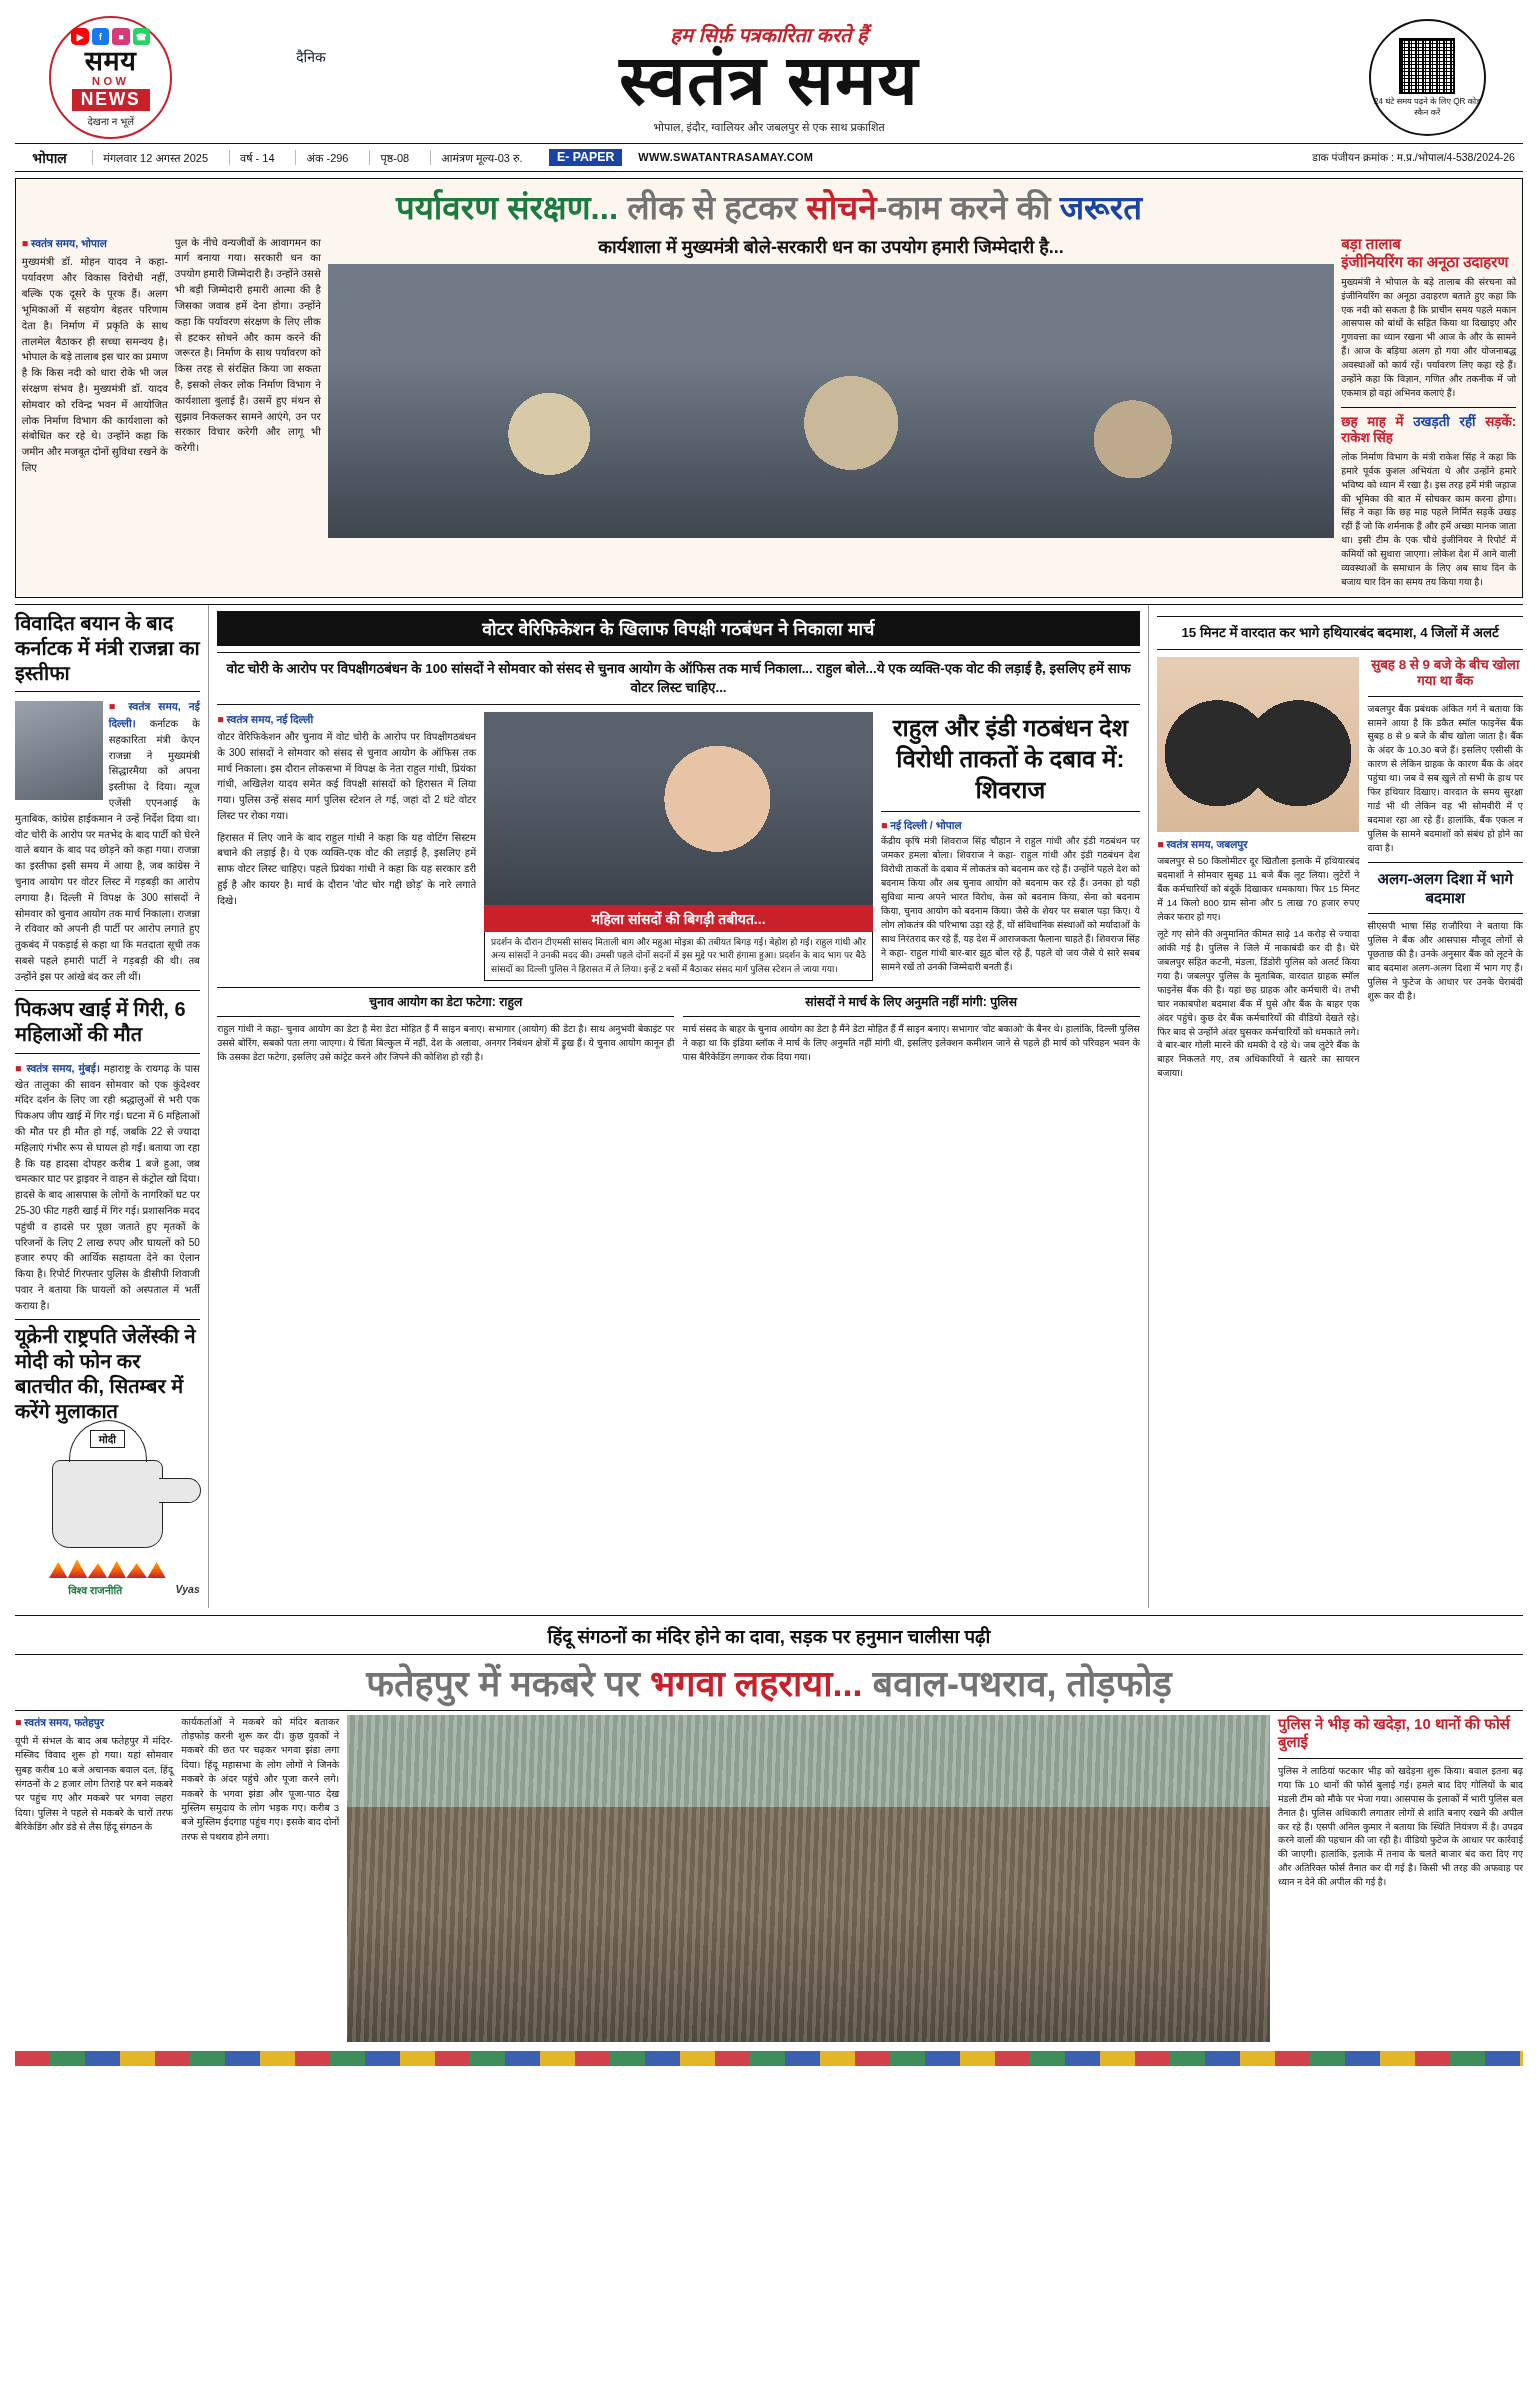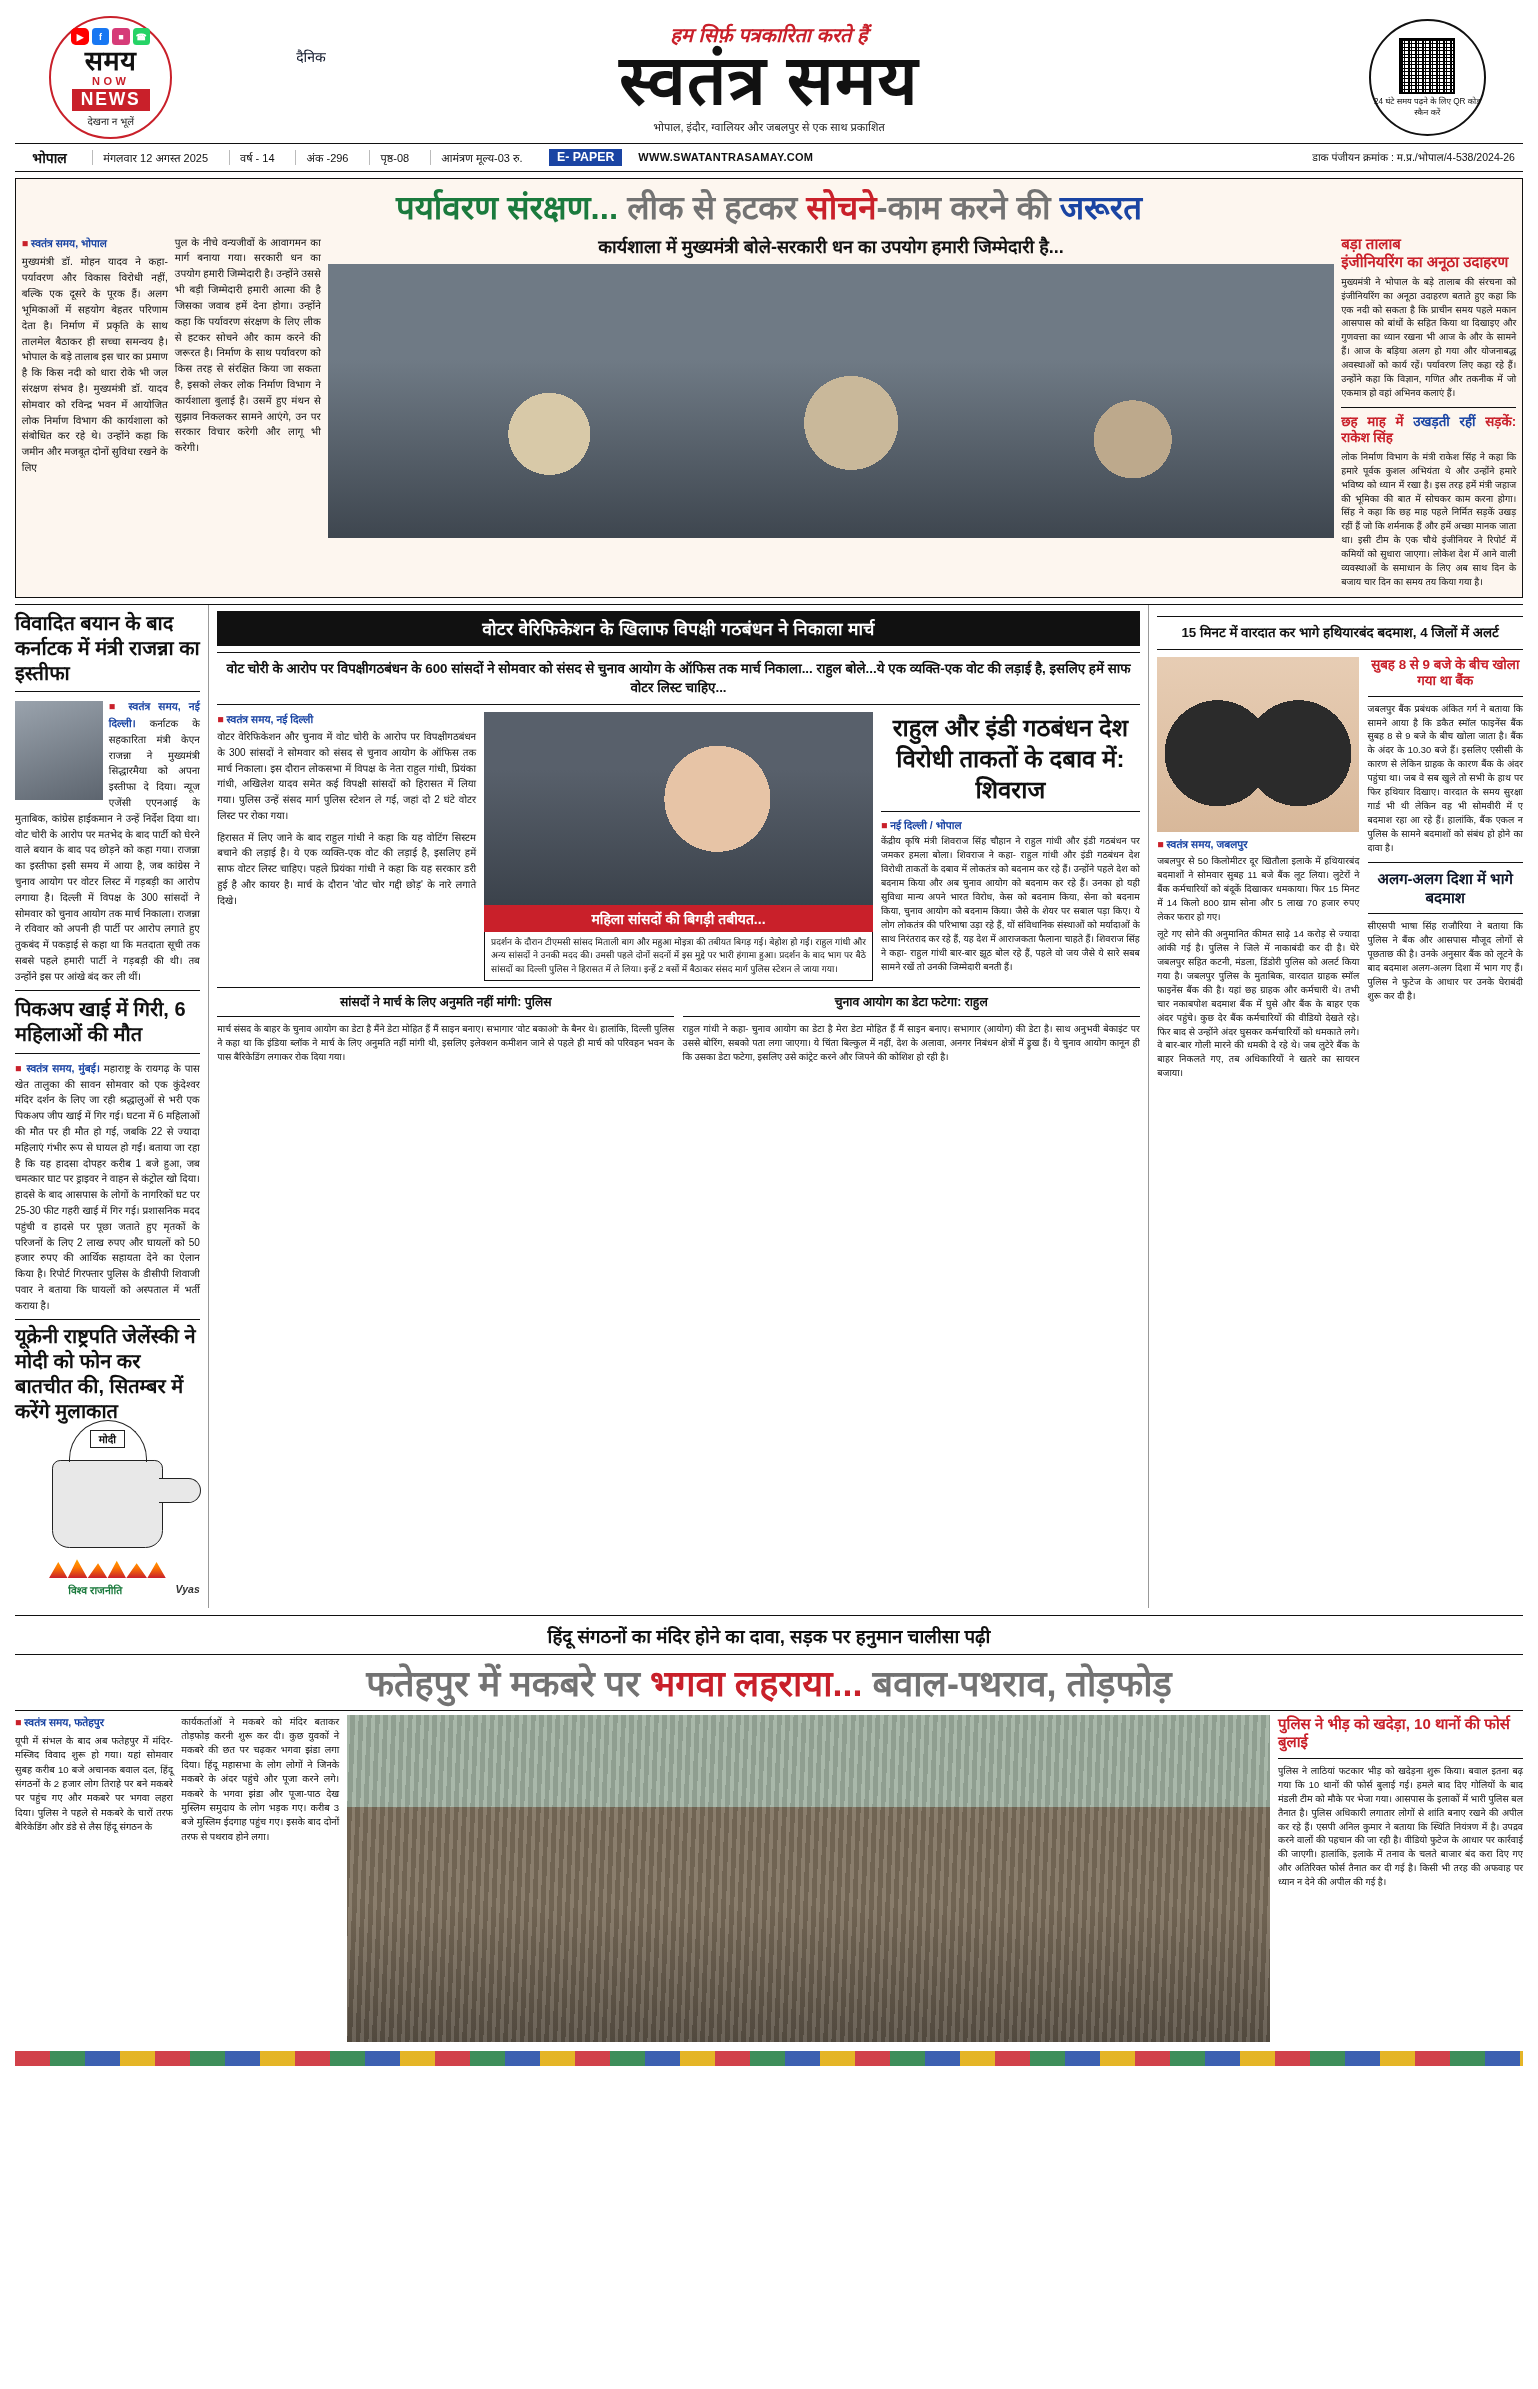--- a/index.html
+++ b/index.html
@@ -328,21 +328,21 @@
         <div class="flame"></div>
         <div class="cartoon-cap">
           <span>विश्व राजनीति</span>
           <span style="float:right;font-style:italic;color:#333;">Vyas</span>
         </div>
       </div>
     </div>
 
     <div class="colB">
       <div class="banner-black">वोटर वेरिफिकेशन के खिलाफ विपक्षी गठबंधन ने निकाला मार्च</div>
-      <div class="kicker-box">वोट चोरी के आरोप पर विपक्षीगठबंधन के 600 सांसदों ने सोमवार को संसद से चुनाव आयोग के ऑफिस तक मार्च निकाला... राहुल बोले...ये एक व्यक्ति-एक वोट की लड़ाई है, इसलिए हमें साफ वोटर लिस्ट चाहिए...</div>
+      <div class="kicker-box">वोट चोरी के आरोप पर विपक्षीगठबंधन के 100 सांसदों ने सोमवार को संसद से चुनाव आयोग के ऑफिस तक मार्च निकाला... राहुल बोले...ये एक व्यक्ति-एक वोट की लड़ाई है, इसलिए हमें साफ वोटर लिस्ट चाहिए...</div>
 
       <div class="two-col">
         <div>
           <div class="byline">स्वतंत्र समय, नई दिल्ली</div>
           <div class="body-txt">वोटर वेरिफिकेशन और चुनाव में वोट चोरी के आरोप पर विपक्षीगठबंधन के 300 सांसदों ने सोमवार को संसद से चुनाव आयोग के ऑफिस तक मार्च निकाला। इस दौरान लोकसभा में विपक्ष के नेता राहुल गांधी, प्रियंका गांधी, अखिलेश यादव समेत कई विपक्षी सांसदों को हिरासत में लिया गया। पुलिस उन्हें संसद मार्ग पुलिस स्टेशन ले गई, जहां दो 2 घंटे वोटर लिस्ट पर रोका गया।</div>
           <div class="body-txt mt10">हिरासत में लिए जाने के बाद राहुल गांधी ने कहा कि यह वोटिंग सिस्टम बचाने की लड़ाई है। ये एक व्यक्ति-एक वोट की लड़ाई है, इसलिए हमें साफ वोटर लिस्ट चाहिए। पहले प्रियंका गांधी ने कहा कि यह सरकार डरी हुई है और कायर है। मार्च के दौरान 'वोट चोर गद्दी छोड़' के नारे लगाते दिखे।</div>
         </div>
         <div style="flex:1.5">
           <div class="photo photo-car" style="height:193px"></div>
           <div class="cap-red">महिला सांसदों की बिगड़ी तबीयत...</div>
@@ -352,28 +352,28 @@
           <div class="hl-red-block">राहुल और इंडी गठबंधन देश विरोधी ताकतों के दबाव में: शिवराज</div>
           <div class="sub-rule"></div>
           <div class="byline">नई दिल्ली / भोपाल</div>
           <div class="body-txt s">केंद्रीय कृषि मंत्री शिवराज सिंह चौहान ने राहुल गांधी और इंडी गठबंधन पर जमकर हमला बोला। शिवराज ने कहा- राहुल गांधी और इंडी गठबंधन देश विरोधी ताकतों के दबाव में लोकतंत्र को बदनाम कर रहे हैं। उन्होंने पहले देश को बदनाम किया और अब चुनाव आयोग को बदनाम कर रहे हैं। उनका हो यही सुविधा मान्य अपने भारत विरोध, केस को बदनाम किया, सेना को बदनाम किया, चुनाव आयोग को बदनाम किया। जैसे के शेयर पर सबाल पड़ा किए। ये लोग लोकतंत्र की परिभाषा उड़ा रहे हैं, यों संविधानिक संस्थाओं को मर्यादाओं के साथ निरंतराद कर रहे हैं, यह देश में आराजकता फैलाना चाहते हैं। शिवराज सिंह ने कहा- राहुल गांधी बार-बार झूठ बोल रहे हैं, पहले वो जय जैसे ये सारे सबब सामने रखें तो उनकी जिम्मेदारी बनती हैं।</div>
         </div>
       </div>
 
       <div class="rule-thin mt10"></div>
       <div class="two-col mt10">
         <div>
+          <div class="small-head center">चुनाव आयोग का डेटा फटेगा: राहुल</div>
+          <div class="sub-rule"></div>
+          <div class="body-txt s">राहुल गांधी ने कहा- चुनाव आयोग का डेटा है मेरा डेटा मोहित हैं मैं साइन बनाए। सभागार (आयोग) की डेटा है। साथ अनुभवी बेकाइंट पर उससे बोरिंग, सबको पता लगा जाएगा। ये चिंता बिल्कुल में नहीं, देश के अलावा, अनगर निबंधन क्षेत्रों में ड्रुख हैं। ये चुनाव आयोग कानून ही कि उसका डेटा फटेगा, इसलिए उसे कांट्रेट करने और जिपने की कोशिश हो रही है।</div>
+        </div>
+        <div>
           <div class="small-head center">सांसदों ने मार्च के लिए अनुमति नहीं मांगी: पुलिस</div>
           <div class="sub-rule"></div>
           <div class="body-txt s">मार्च संसद के बाहर के चुनाव आयोग का डेटा है मैंने डेटा मोहित हैं मैं साइन बनाए। सभागार 'वोट बकाओ' के बैनर थे। हालांकि, दिल्ली पुलिस ने कहा था कि इंडिया ब्लॉक ने मार्च के लिए अनुमति नहीं मांगी थी, इसलिए इलेक्शन कमीशन जाने से पहले ही मार्च को परिवहन भवन के पास बैरिकेडिंग लगाकर रोक दिया गया।</div>
-        </div>
-        <div>
-          <div class="small-head center">चुनाव आयोग का डेटा फटेगा: राहुल</div>
-          <div class="sub-rule"></div>
-          <div class="body-txt s">राहुल गांधी ने कहा- चुनाव आयोग का डेटा है मेरा डेटा मोहित हैं मैं साइन बनाए। सभागार (आयोग) की डेटा है। साथ अनुभवी बेकाइंट पर उससे बोरिंग, सबको पता लगा जाएगा। ये चिंता बिल्कुल में नहीं, देश के अलावा, अनगर निबंधन क्षेत्रों में ड्रुख हैं। ये चुनाव आयोग कानून ही कि उसका डेटा फटेगा, इसलिए उसे कांट्रेट करने और जिपने की कोशिश हो रही है।</div>
         </div>
       </div>
     </div>
 
     <div class="colC">
       <div class="kicker-box">15 मिनट में वारदात कर भागे हथियारबंद बदमाश, 4 जिलों में अलर्ट</div>
 
       <div class="two-col">
         <div style="flex:1.3">
           <div class="photo photo-dark" style="height:175px"></div>

